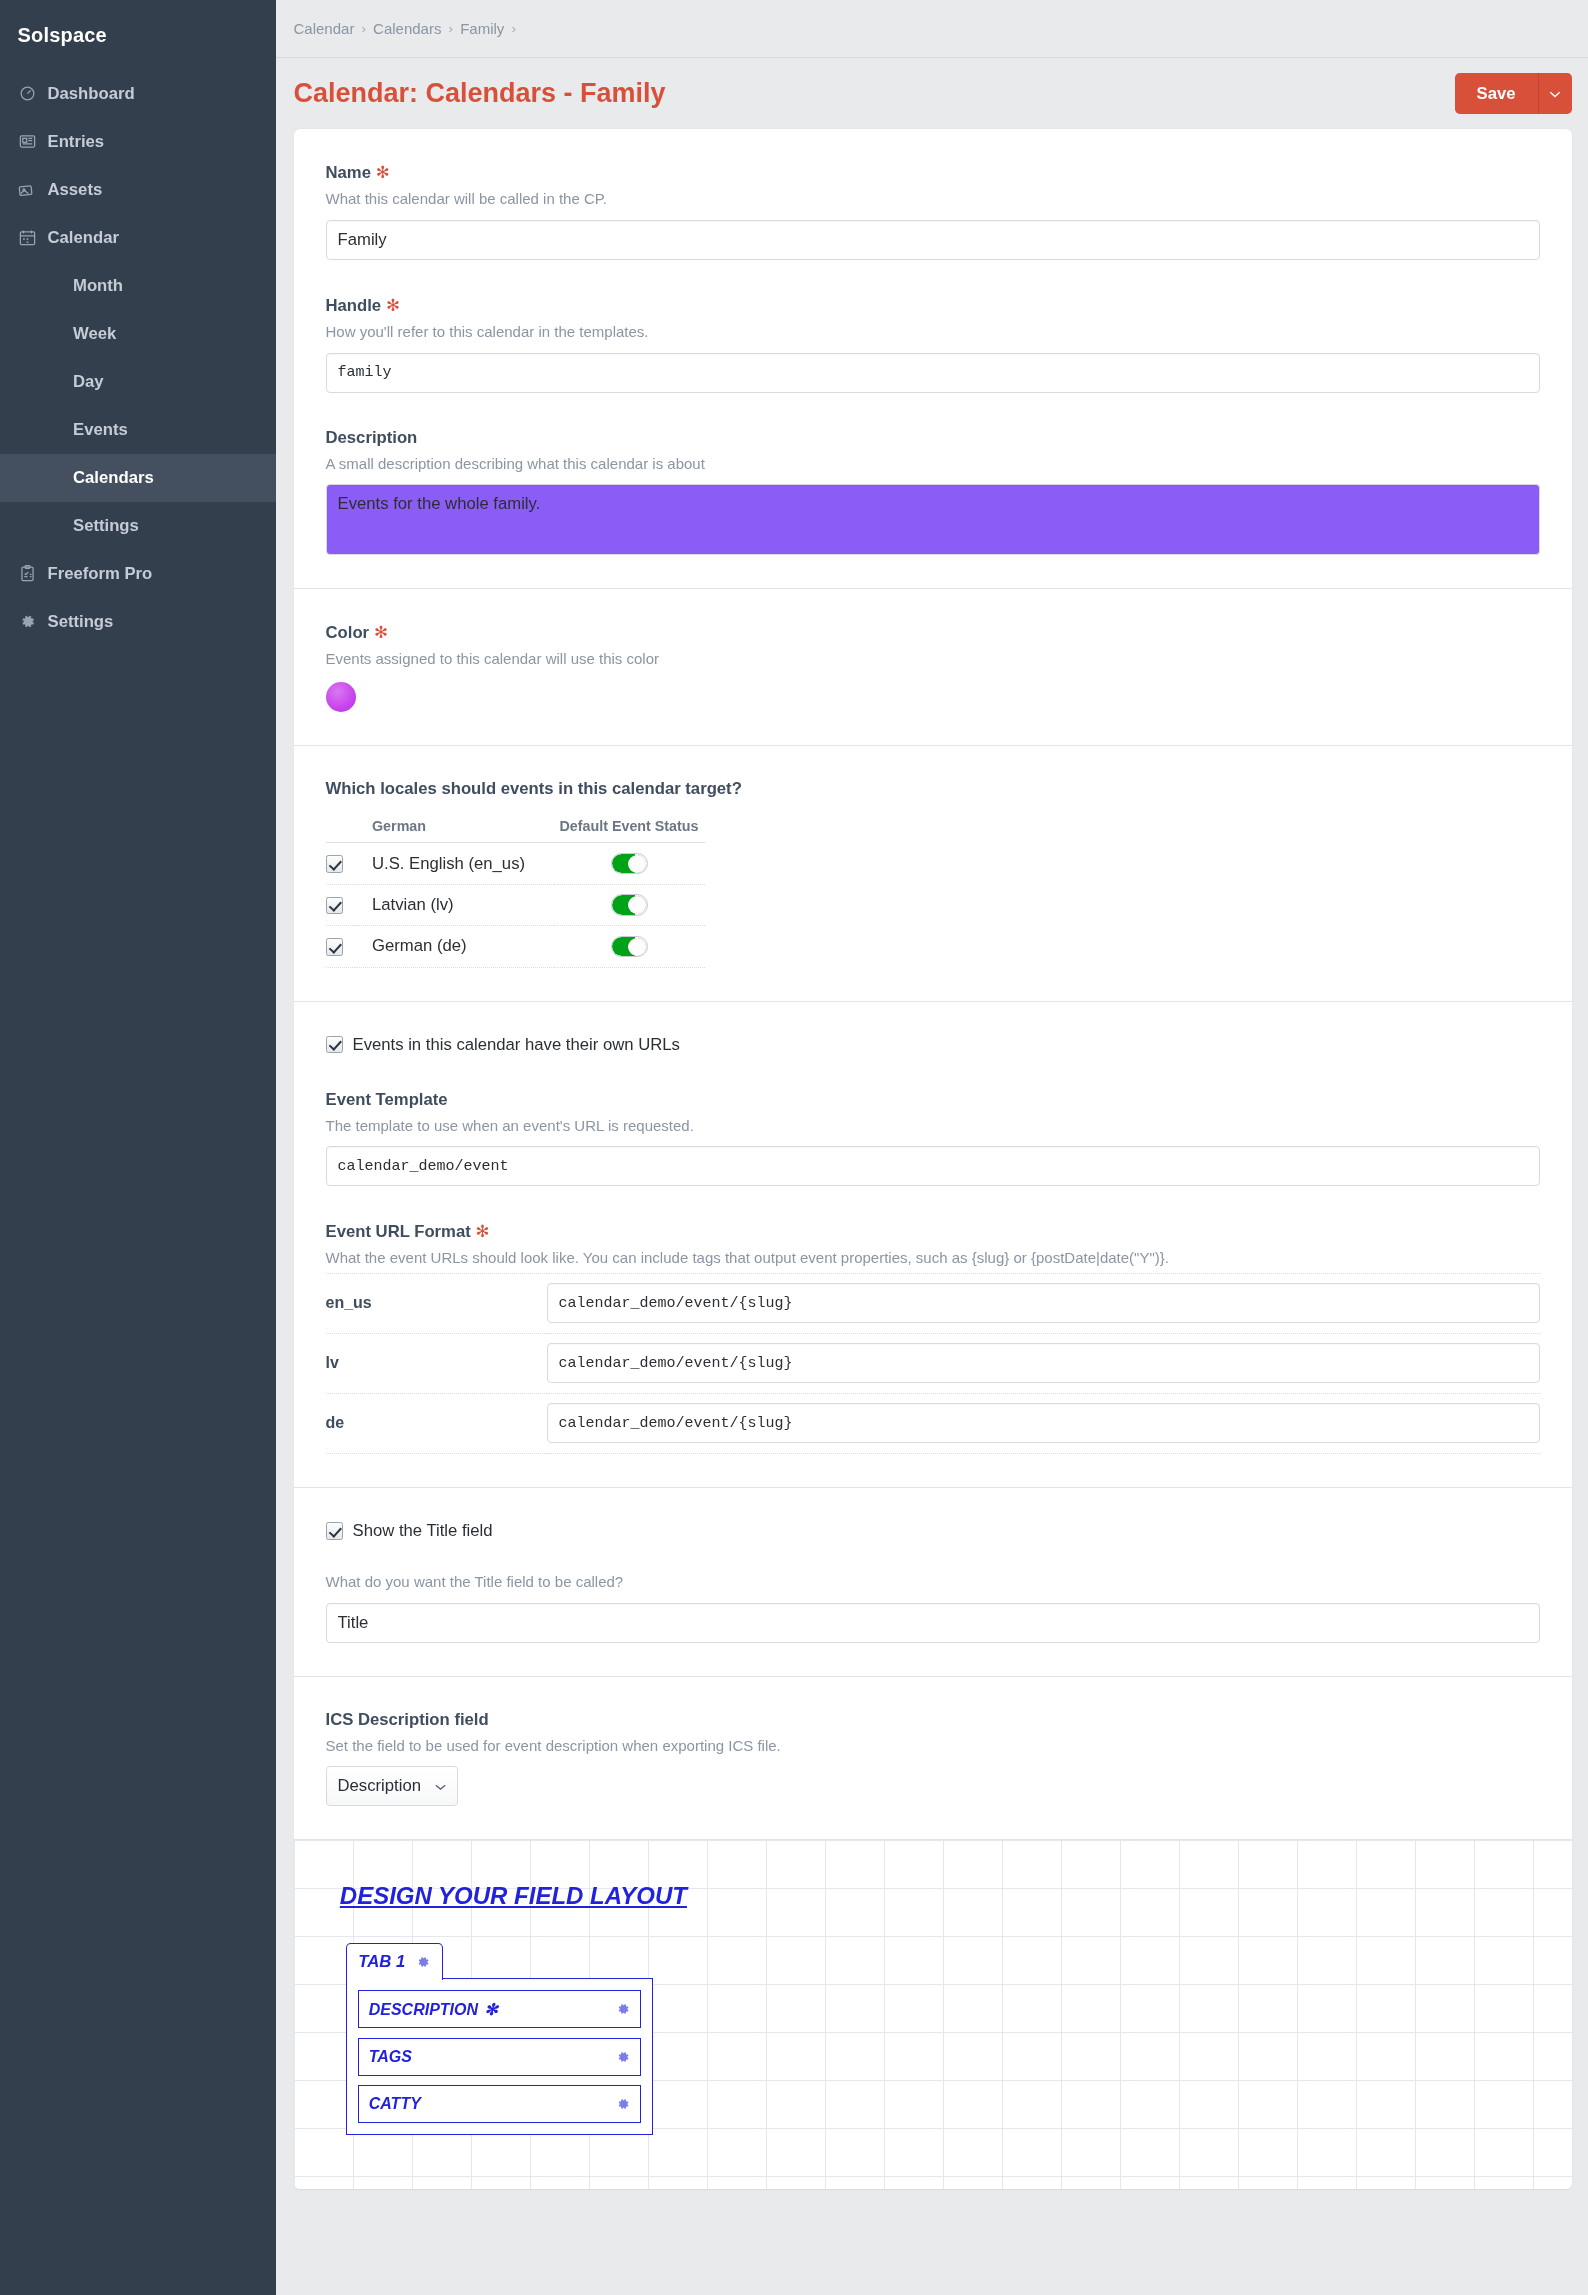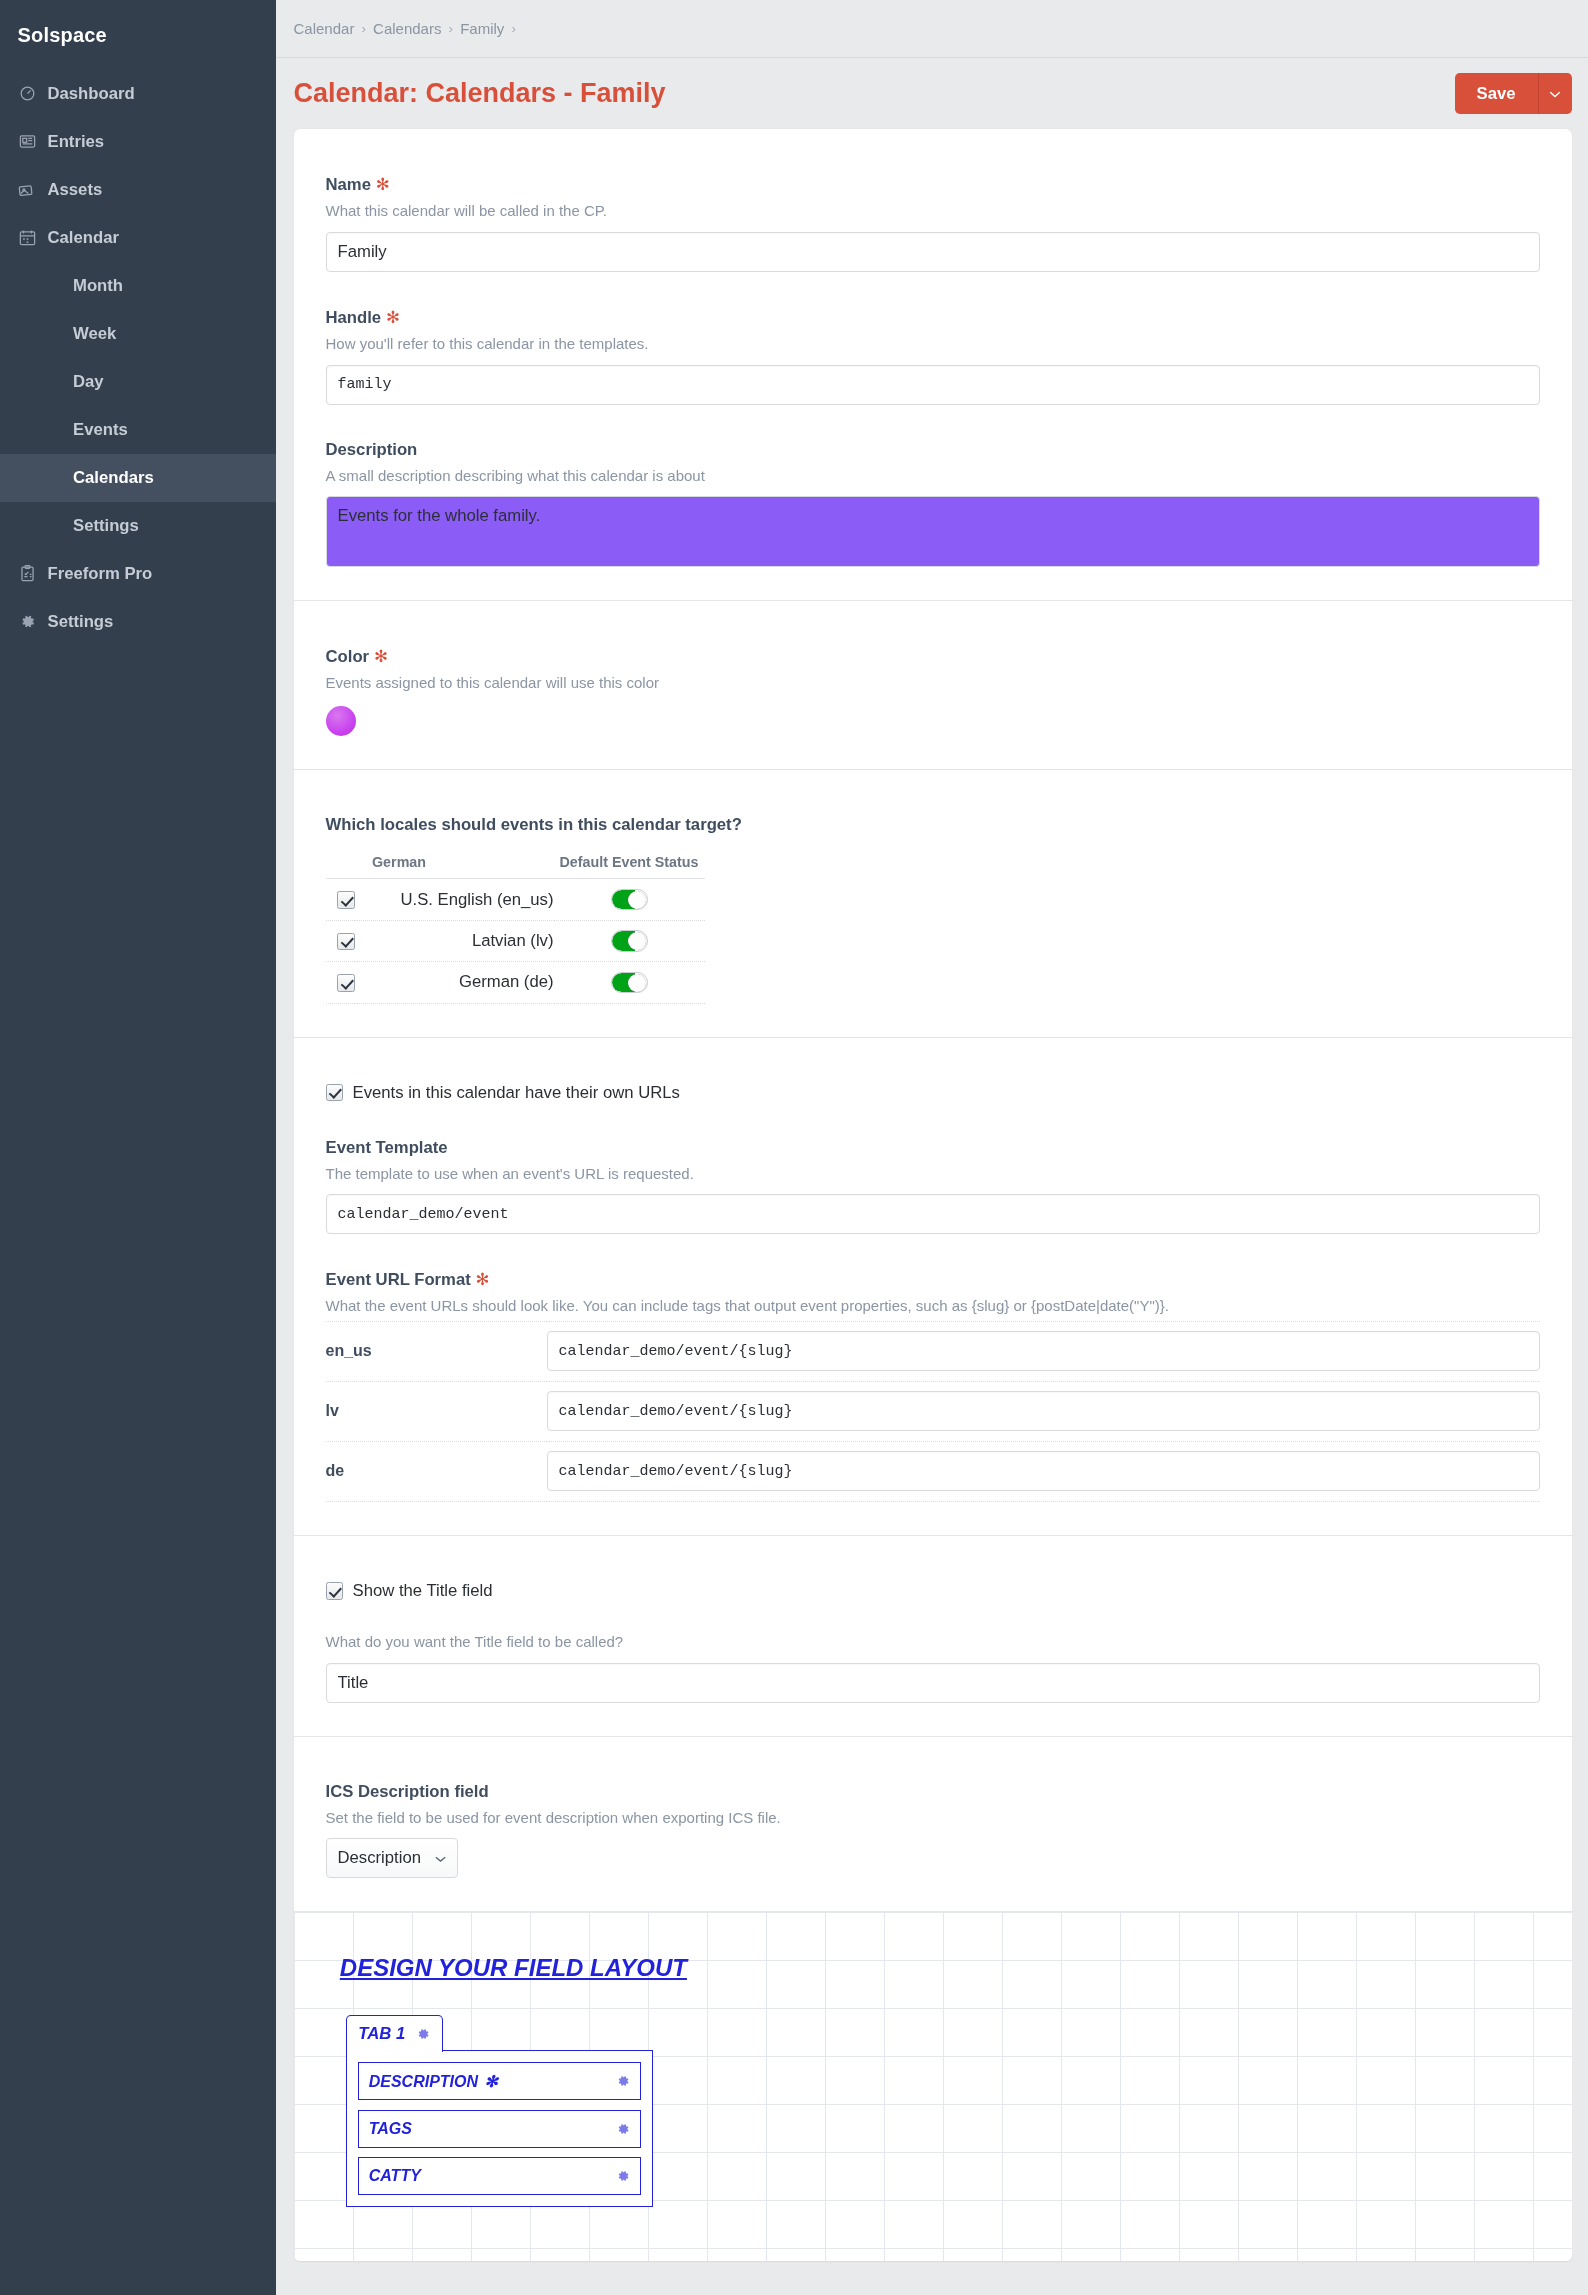--- a/index.html
+++ b/index.html
@@ -85,21 +85,21 @@
     display: flex; align-items: center; justify-content: center;
   }
 
   .card {
     margin: 0 17.5px 0 17.5px;
     background: #ffffff;
     border-radius: 6.4px;
     box-shadow: 0 0.8px 1.6px rgba(0,0,0,.07);
     overflow: hidden;
   }
-  .sect { padding: 33px 32px 33px 32px; border-bottom: 0.8px solid #e3e5e8; margin-top: 12px; }
+  .sect { padding: 33px 32px 33px 32px; border-bottom: 0.8px solid #e3e5e8; }
   .sect:last-child { border-bottom: none; }
 
   .flabel { color: #3f4d5f; font-size: 16.7px; font-weight: bold; }
   .req { color: #d9503a; font-size: 16.7px; margin-left: 4.8px; }
   .finstr { color: #8b95a3; font-size: 15px; margin-top: 7.1px; }
 
   .fin {
     display: block; width: 100%;
     border: 0.8px solid #d8dade; border-radius: 4px;
     background: #fff;
@@ -135,21 +135,21 @@
   .loctable th {
     font-size: 14.3px; color: #6d7684; font-weight: bold;
     text-align: left; padding: 0 0 8.7px 0;
     border-bottom: 0.8px solid #dfe1e5;
   }
   .loctable th.c-chk { width: 29px; }
   .loctable th.c-loc { width: 199px; padding-left: 17.5px; }
   .loctable th.c-st { width: 151px; text-align: center; }
   .loctable td {
     padding: 9.5px 0; border-bottom: 0.8px dotted #d9dbdf;
-    font-size: 16.7px; color: #2b2f35; text-align: right;
+    font-size: 16.7px; color: #2b2f35;
   }
   .loctable td.c-loc { padding-left: 17.5px; }
   .loctable td.c-st { text-align: center; }
 
   .chk {
     display: inline-block; width: 17.5px; height: 17.5px;
     border: 0.8px solid #9aa2ad; border-radius: 2.4px;
     background: linear-gradient(#fdfdfd, #e6e8ea);
     position: relative; vertical-align: middle; cursor: pointer;
   }

